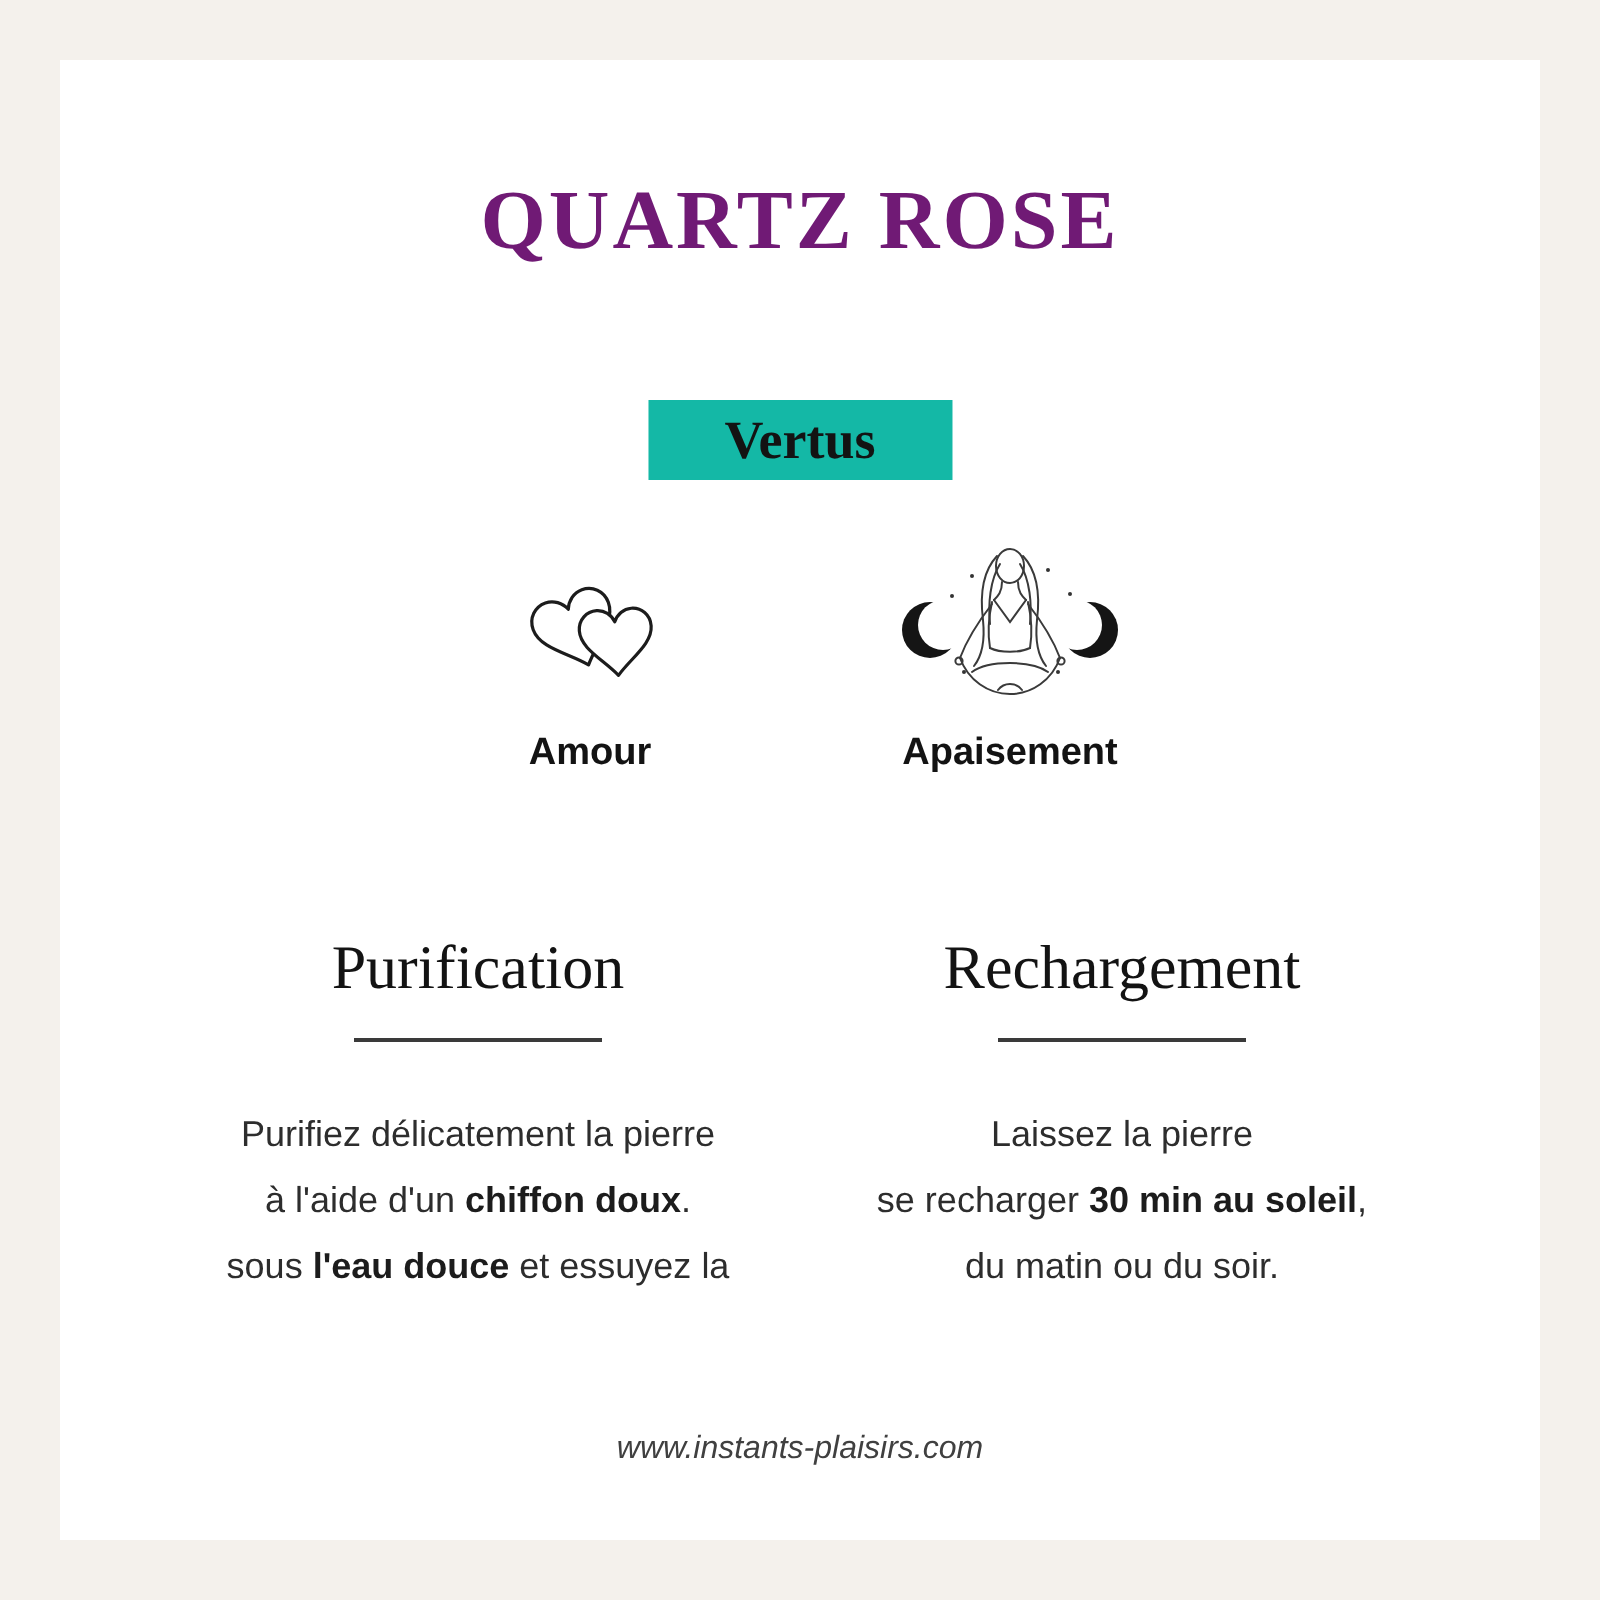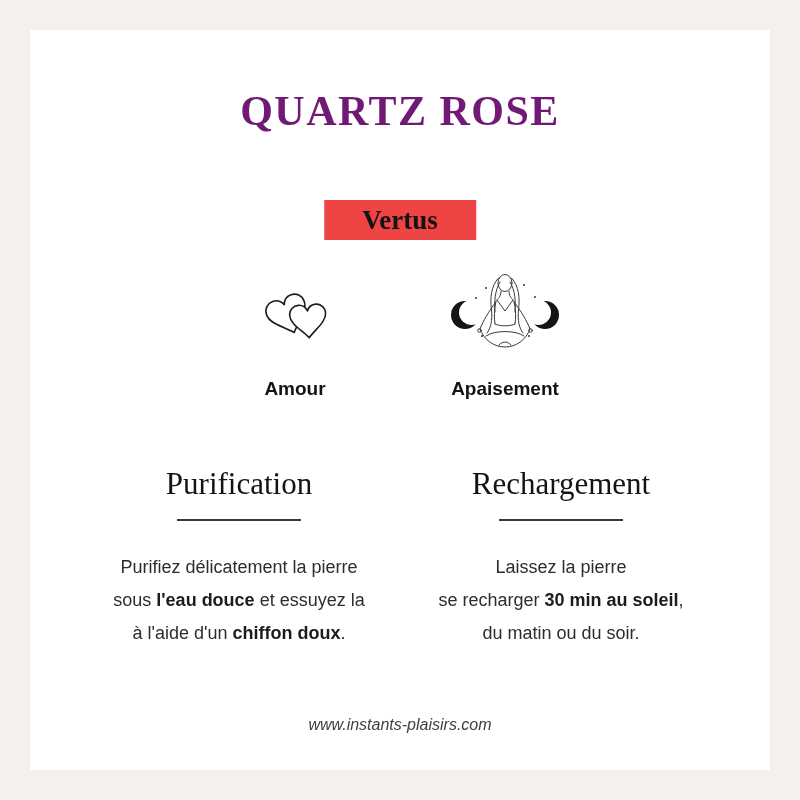--- a/index.html
+++ b/index.html
@@ -16,38 +16,38 @@
   }
   .title {
     position:absolute; top:58px; left:0; width:100%;
     text-align:center;
     font-family:"Liberation Serif", serif;
     font-weight:700; font-size:42px; letter-spacing:1.5px;
     color:#701a75; line-height:1.1;
   }
   .badge {
     position:absolute; top:170px; left:50%; transform:translateX(-50%);
-    background:#ef4444;
+    background:#14b8a6;
     font-family:"Liberation Serif", serif;
     font-weight:700; font-size:27px; color:#131313;
     height:40px; line-height:40px; padding:0 38px;
     white-space:nowrap;
   }
   .virtues {
     position:absolute; top:240px; left:0; width:100%;
     display:flex; justify-content:center; gap:60px;
   }
   .virtue {
     width:150px; display:flex; flex-direction:column; align-items:center;
   }
   .icon-box {
     height:92px; display:flex; align-items:center; justify-content:center;
   }
   .virtue-label {
-    margin-top:16px;
+    margin-top:4px;
     font-weight:700; font-size:19px; color:#131313;
   }
   .sections {
     position:absolute; top:436px; left:0; width:100%;
     display:flex; justify-content:center;
   }
   .section { width:322px; text-align:center; }
   .section-title {
     font-family:"Liberation Serif", serif;
     font-weight:400; font-size:31px; color:#131313;
@@ -135,22 +135,22 @@
 
   </div>
 
   <div class="sections">
 
     <div class="section">
       <div class="section-title">Purification</div>
       <hr class="section-rule">
       <div class="section-text">
         <div><span>Purifiez délicatement la pierre</span></div>
+        <div><span>à l'aide d'un </span><b>chiffon doux</b><span>.</span></div>
         <div><span>sous </span><b>l'eau douce</b><span> et essuyez la</span></div>
-        <div><span>à l'aide d'un </span><b>chiffon doux</b><span>.</span></div>
       </div>
     </div>
 
     <div class="section">
       <div class="section-title">Rechargement</div>
       <hr class="section-rule">
       <div class="section-text">
         <div><span>Laissez la pierre</span></div>
         <div><span>se recharger </span><b>30 min au soleil</b><span>,</span></div>
         <div><span>du matin ou du soir.</span></div>

